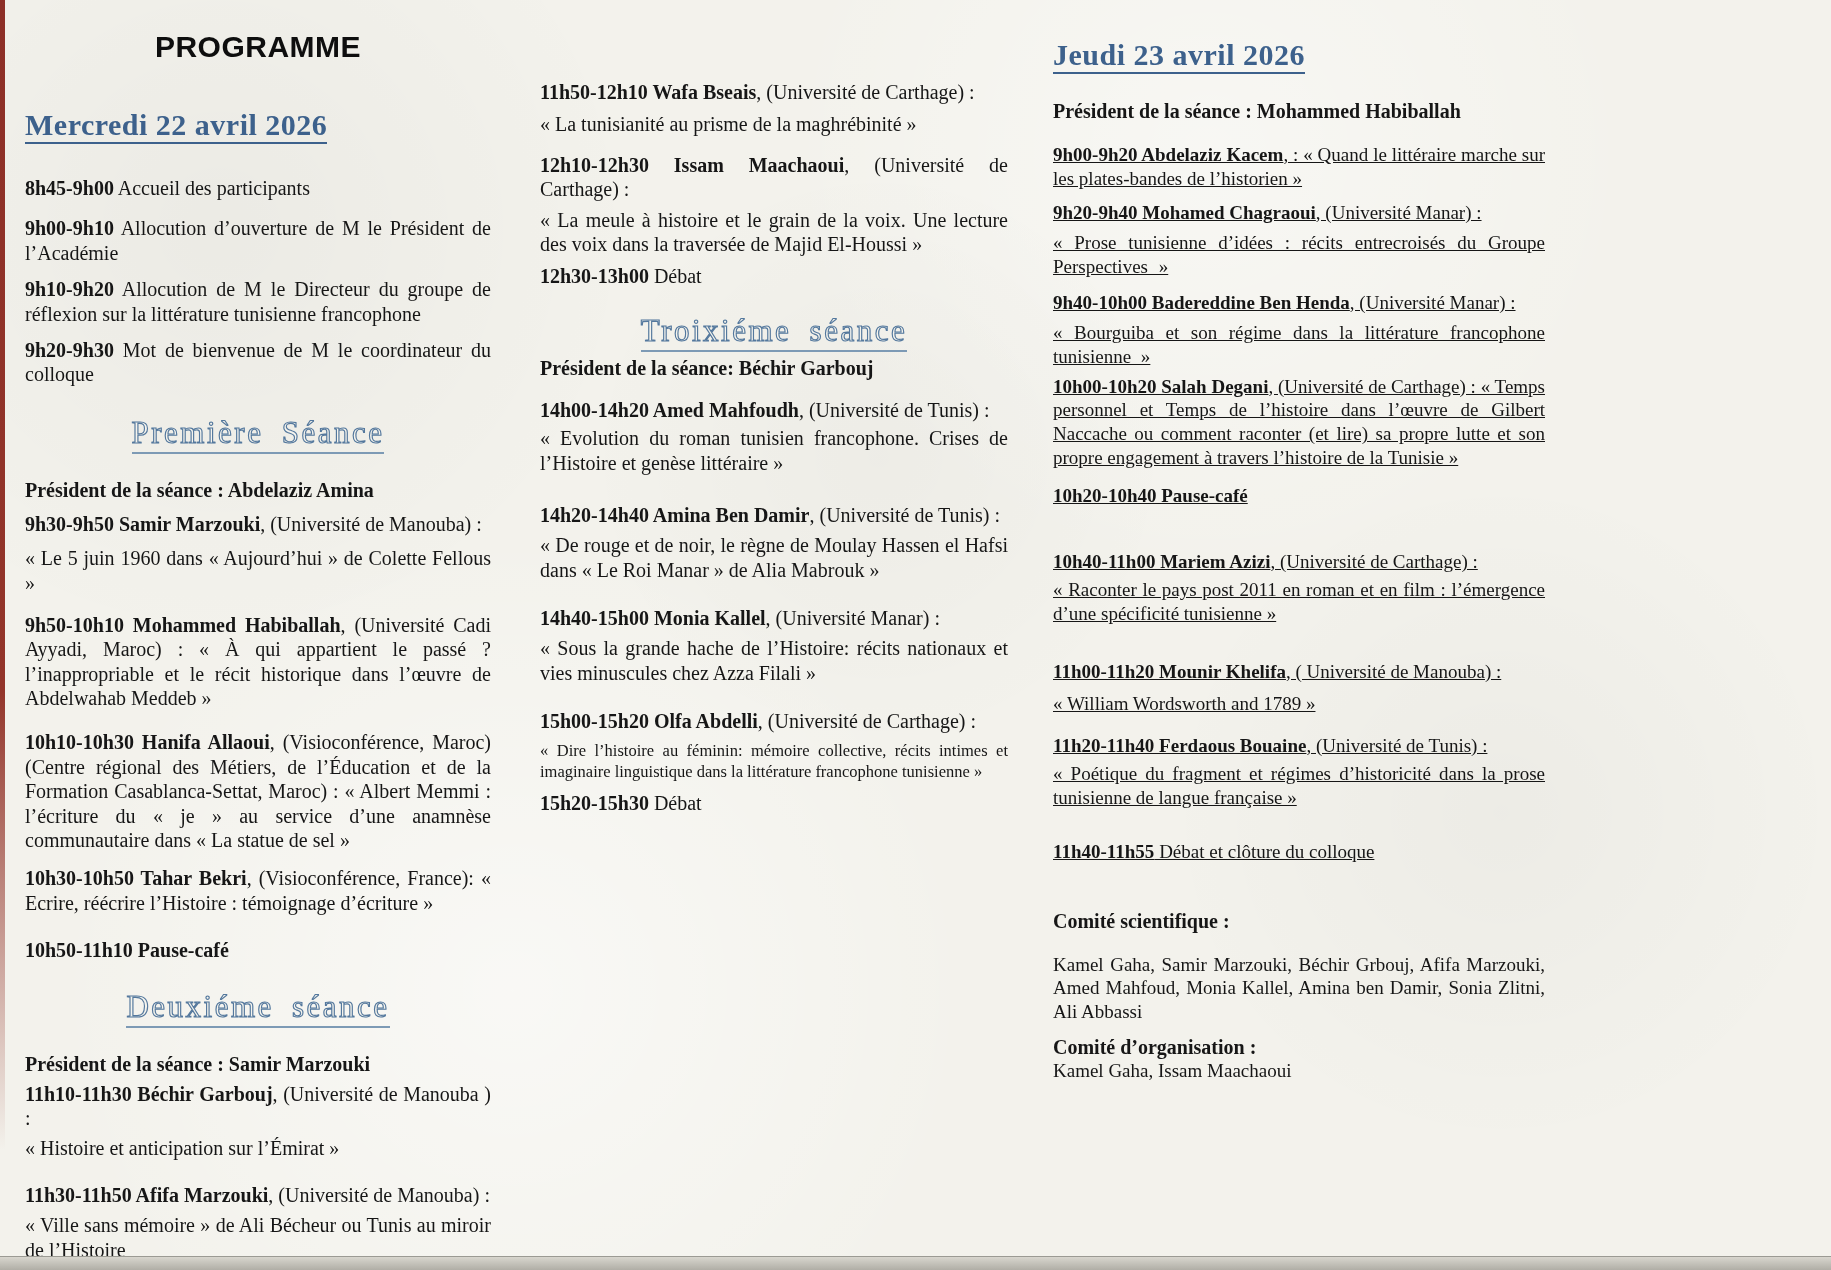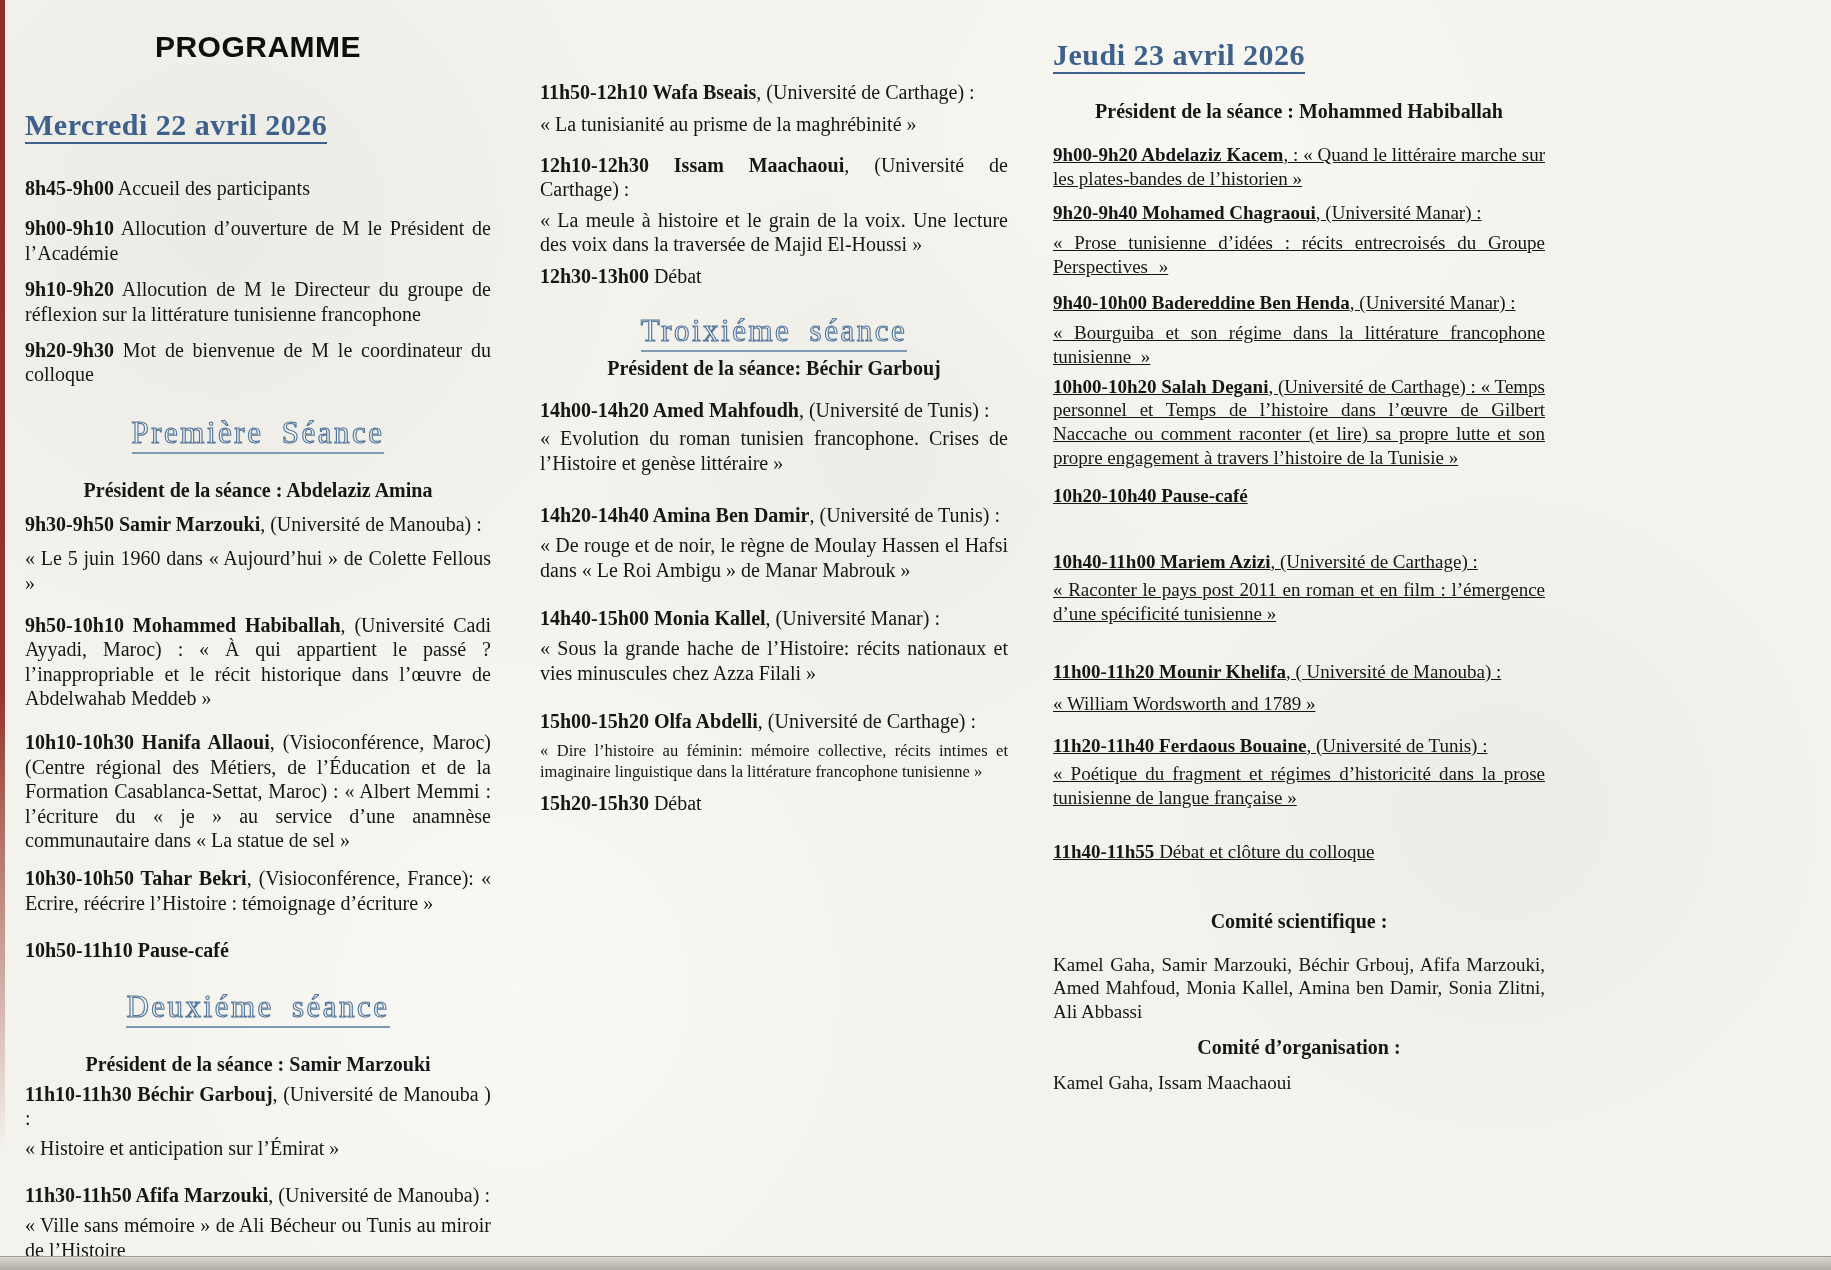--- a/index.html
+++ b/index.html
@@ -32,21 +32,21 @@
   .date-h{font-weight:bold;font-size:30px;color:#3d618c;text-align:left;letter-spacing:.5px;}
   .date-h .u{border-bottom:2px solid #3d618c;padding-bottom:1px;}
   .session{
     font-size:31px;text-align:center;letter-spacing:2.5px;word-spacing:8px;
     font-weight:normal;color:#54789d;
   }
   @supports (-webkit-text-stroke: 1px black){
     .session .su{color:#f5f4ee;-webkit-text-stroke:1.15px #54789d;}
   }
   .session .su{border-bottom:2px solid #7d9ab5;padding-bottom:2px;}
-  .pres{font-weight:bold;font-size:20px;text-align:center;}
+  .pres{font-weight:bold;font-size:20px;text-align:left;}
   .item{font-size:20px;line-height:1.22;text-align:justify;}
   #c3 .item{font-size:19px;line-height:1.26;text-decoration:underline;}
   .small{font-size:16.5px !important;line-height:1.3 !important;}
   .names{font-size:19px;line-height:1.25;text-align:justify;}
   
   .edge-left{
     position:absolute;left:0;top:0;width:5px;height:1150px;z-index:2;
     background:linear-gradient(to bottom,#8d2f27 0%,#93352a 60%,rgba(141,47,39,0) 100%);
   }
   .edge-bottom{
@@ -107,21 +107,21 @@
   <p class="item" style="margin-top:8px"><b>12h30-13h00</b><span> Débat</span></p>
 
   <h3 class="session" style="margin-top:24px"><span class="su">Troixiéme  séance</span></h3>
 
   <p class="pres" style="margin-top:8px">Président de la séance:  Béchir Garbouj</p>
 
   <p class="item" style="margin-top:18px"><b>14h00-14h20 Amed Mahfoudh</b><span>, (Université de Tunis) :</span></p>
   <p class="item" style="margin-top:4px">« Evolution du roman tunisien francophone. Crises de l’Histoire et genèse littéraire »</p>
 
   <p class="item" style="margin-top:28px"><b>14h20-14h40  Amina Ben Damir</b><span>, (Université de Tunis) :</span></p>
-  <p class="item" style="margin-top:6px">«  De rouge et de noir, le règne de Moulay Hassen el Hafsi dans « Le Roi Ambigu » de Manar Mabrouk »</p>
+  <p class="item" style="margin-top:6px">«  De rouge et de noir, le règne de Moulay Hassen el Hafsi dans « Le Roi Manar » de Alia Mabrouk »</p>
 
   <p class="item" style="margin-top:24px"><b>14h40-15h00 Monia Kallel</b><span>, (Université Manar) :</span></p>
   <p class="item" style="margin-top:6px">« Sous la grande hache de l’Histoire: récits nationaux et vies minuscules chez Azza Filali »</p>
 
   <p class="item" style="margin-top:24px"><b>15h00-15h20 Olfa Abdelli</b><span>, (Université de Carthage) :</span></p>
   <p class="item small" style="margin-top:6px">« Dire l’histoire au féminin: mémoire collective, récits intimes et imaginaire linguistique dans la littérature francophone tunisienne »</p>
 
   <p class="item" style="margin-top:8px"><b>15h20-15h30</b><span> Débat</span></p>
 </div>
 
@@ -150,14 +150,14 @@
 
   <p class="item" style="margin-top:18px"><b>11h20-11h40  Ferdaous Bouaine</b><span>, (Université de Tunis) :</span></p>
   <p class="item" style="margin-top:4px">« Poétique du fragment et régimes d’historicité dans la prose tunisienne de langue française »</p>
 
   <p class="item" style="margin-top:30px"><b>11h40-11h55</b><span> Débat et clôture du colloque</span></p>
 
   <p class="pres" style="margin-top:46px">Comité scientifique :</p>
   <p class="names" style="margin-top:20px">Kamel Gaha, Samir Marzouki, Béchir Grbouj, Afifa Marzouki, Amed Mahfoud, Monia Kallel, Amina ben Damir, Sonia Zlitni, Ali Abbassi</p>
 
   <p class="pres" style="margin-top:12px">Comité d’organisation :</p>
-  <p class="names" style="margin-top:12px">Kamel Gaha, Issam Maachaoui</p>
+  <p class="names" style="">Kamel Gaha, Issam Maachaoui</p>
 </div>
 
 </body></html>

